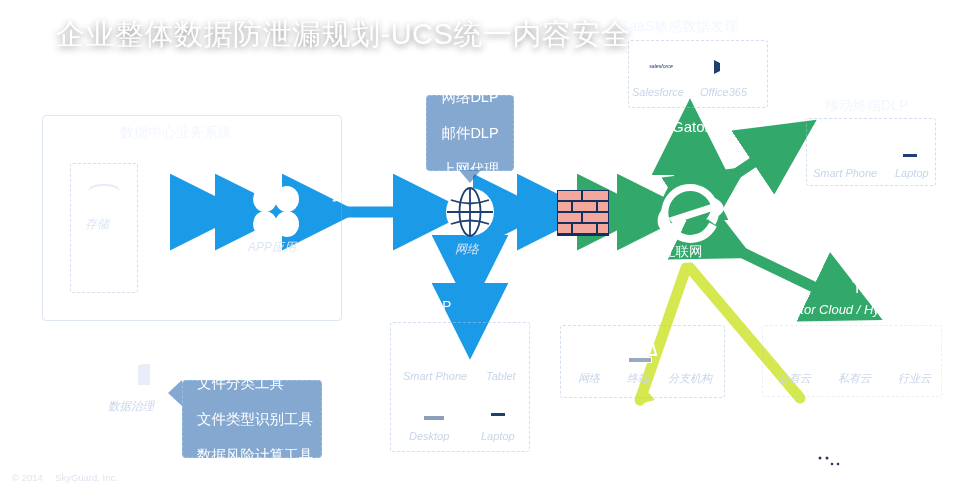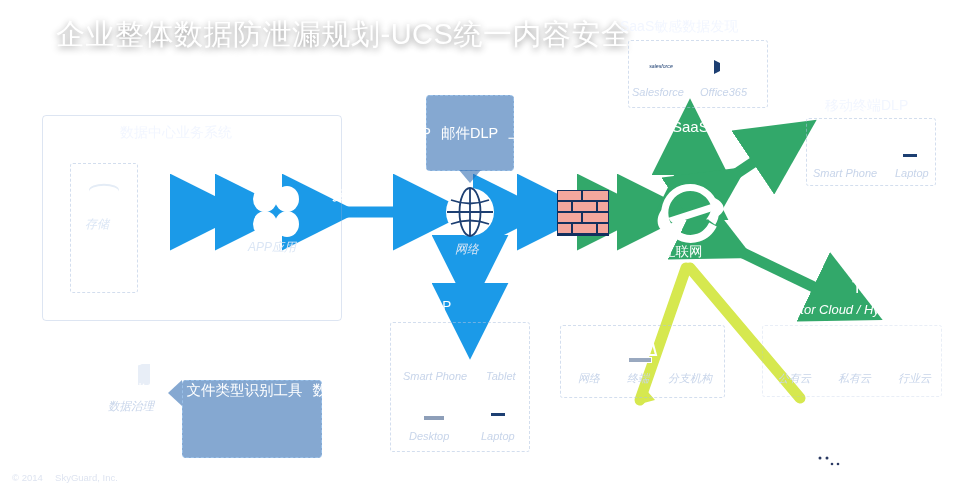--- a/index.html
+++ b/index.html
@@ -38,23 +38,23 @@
   
   .dashbox { position: absolute; border: 1px dashed rgba(175,195,225,0.55); border-radius: 3px; }
   .solidbox-faint { position: absolute; border: 1px solid rgba(150,175,215,0.32); border-radius: 4px; }
 
   
   .infopanel {
     position: absolute;
     background: rgba(44,105,175,0.58);
     border: 1px dashed rgba(160,200,240,0.75);
     border-radius: 4px;
-    display: flex; flex-direction: row;
+    display: flex; flex-direction: column;
     align-items: center; justify-content: center;
-    gap: 10px;
+    gap: 17px;
   }
   .infopanel span { color: #ffffff; font-size: 14.5px; white-space: nowrap; }
   .infopanel.left-align { align-items: flex-start; padding-left: 14px; margin-top: 25px; }
 
   
   .panel-tip {
     position: absolute;
     width: 0; height: 0;
     border-left: 11px solid transparent;
     border-right: 11px solid transparent;
@@ -466,21 +466,21 @@
 
   <div class="icon" style="left:703px; top:50px;">
     <svg class="ic-svg" width="32" height="34" viewBox="0 0 32 34">
       <path d="M5,7 L22,2 L22,32 L5,27 Z M22,7 L28,9 L28,25 L22,27 Z" fill="none" stroke="#ffffff" stroke-width="2.4" stroke-linejoin="round"></path>
       <path d="M5,7 L22,2 L22,32 L5,27 Z" fill="#ffffff"></path>
       <path d="M11,10 L11,24 L17,21 L17,13 Z" fill="#1d3f72"></path>
     </svg>
   </div>
   <div class="t lbl-sm" style="left:700px; top:86px;">Office365</div>
 
-  <div class="t lbl-reg" style="left:672px; top:118px; font-size:15px;">SaaS</div>
+  <div class="t lbl-reg" style="left:672px; top:118px; font-size:15px;">Gator</div>
 
   <div class="t hdr" style="left:825px; top:97px;">移动终端DLP</div>
   <div class="dashbox" style="left:806px; top:118px; width:130px; height:68px;"></div>
 
   <div class="icon" style="left:833px; top:128px;">
     <svg class="ic-svg" width="22" height="34" viewBox="0 0 22 34">
       <rect x="1" y="1" width="20" height="32" rx="3" fill="none" stroke="#ffffff" stroke-width="2"></rect>
       <rect x="4" y="5" width="14" height="22" fill="#ffffff"></rect>
     </svg>
   </div>

